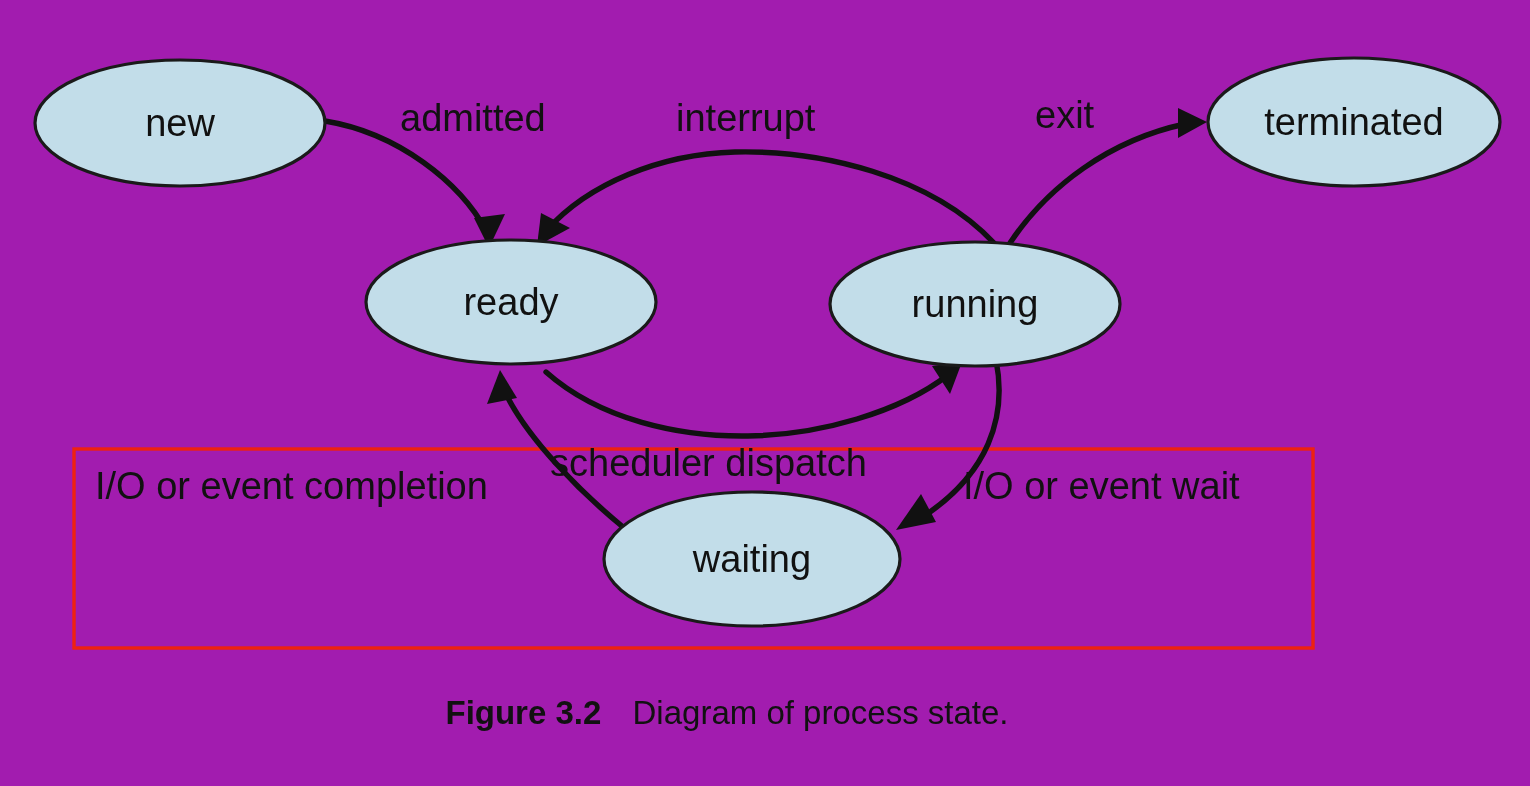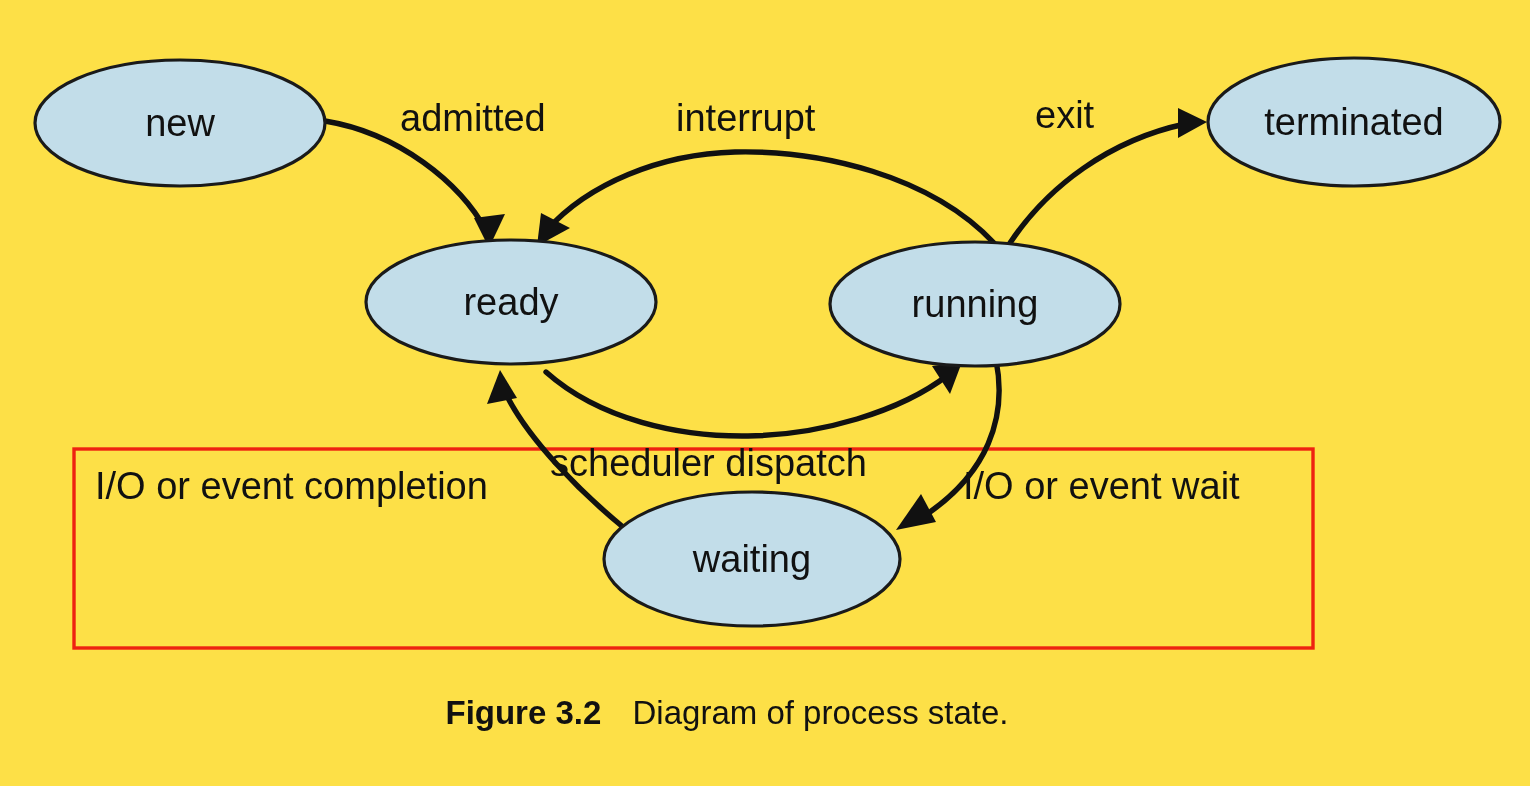--- a/index.html
+++ b/index.html
@@ -10,21 +10,21 @@
   body {
     width: 1530px;
     height: 786px;
     font-family: "Liberation Sans", sans-serif;
     overflow: hidden;
   }
   #figure-root {
     position: relative;
     width: 1530px;
     height: 786px;
-    background: #fde047;
+    background: #a21caf;
   }
   svg#diagram {
     display: block;
     width: 1530px;
     height: 786px;
   }
   .node-ellipse {
     fill: #c2dde9;
     stroke: #1a1a1a;
     stroke-width: 3.2;

